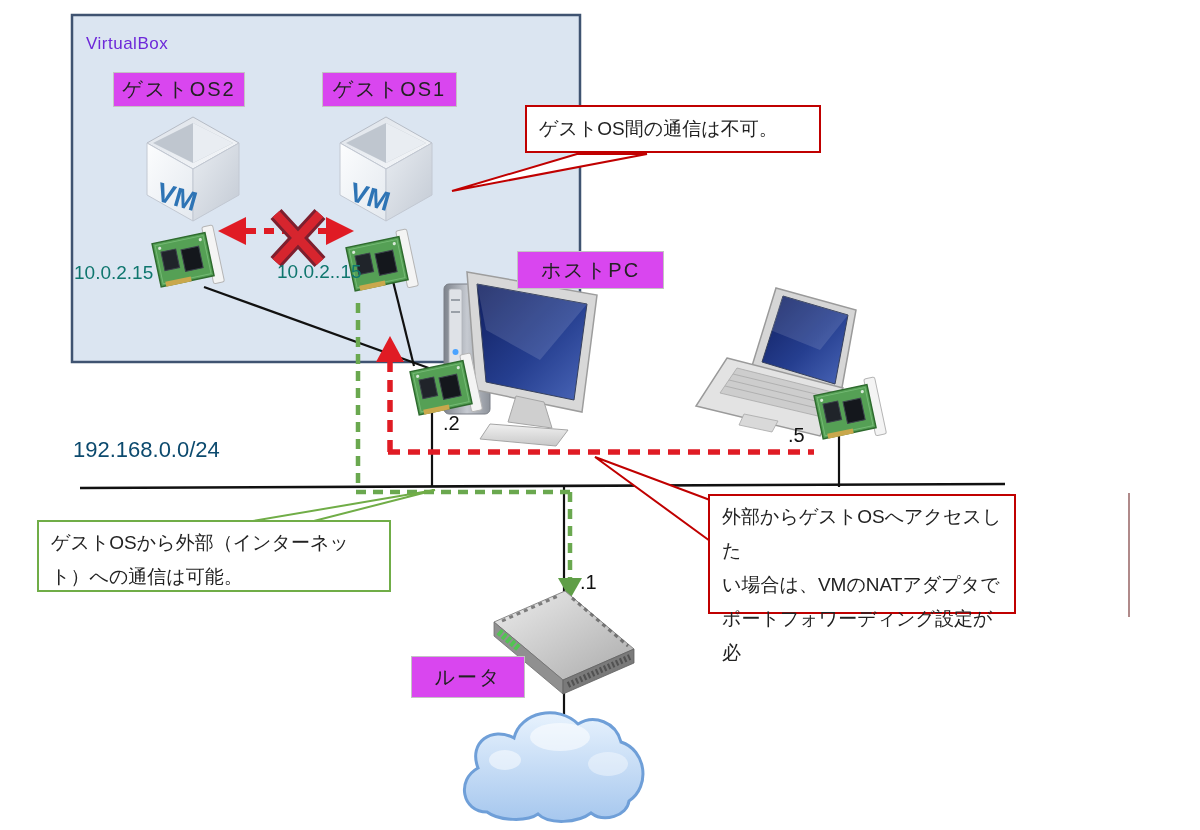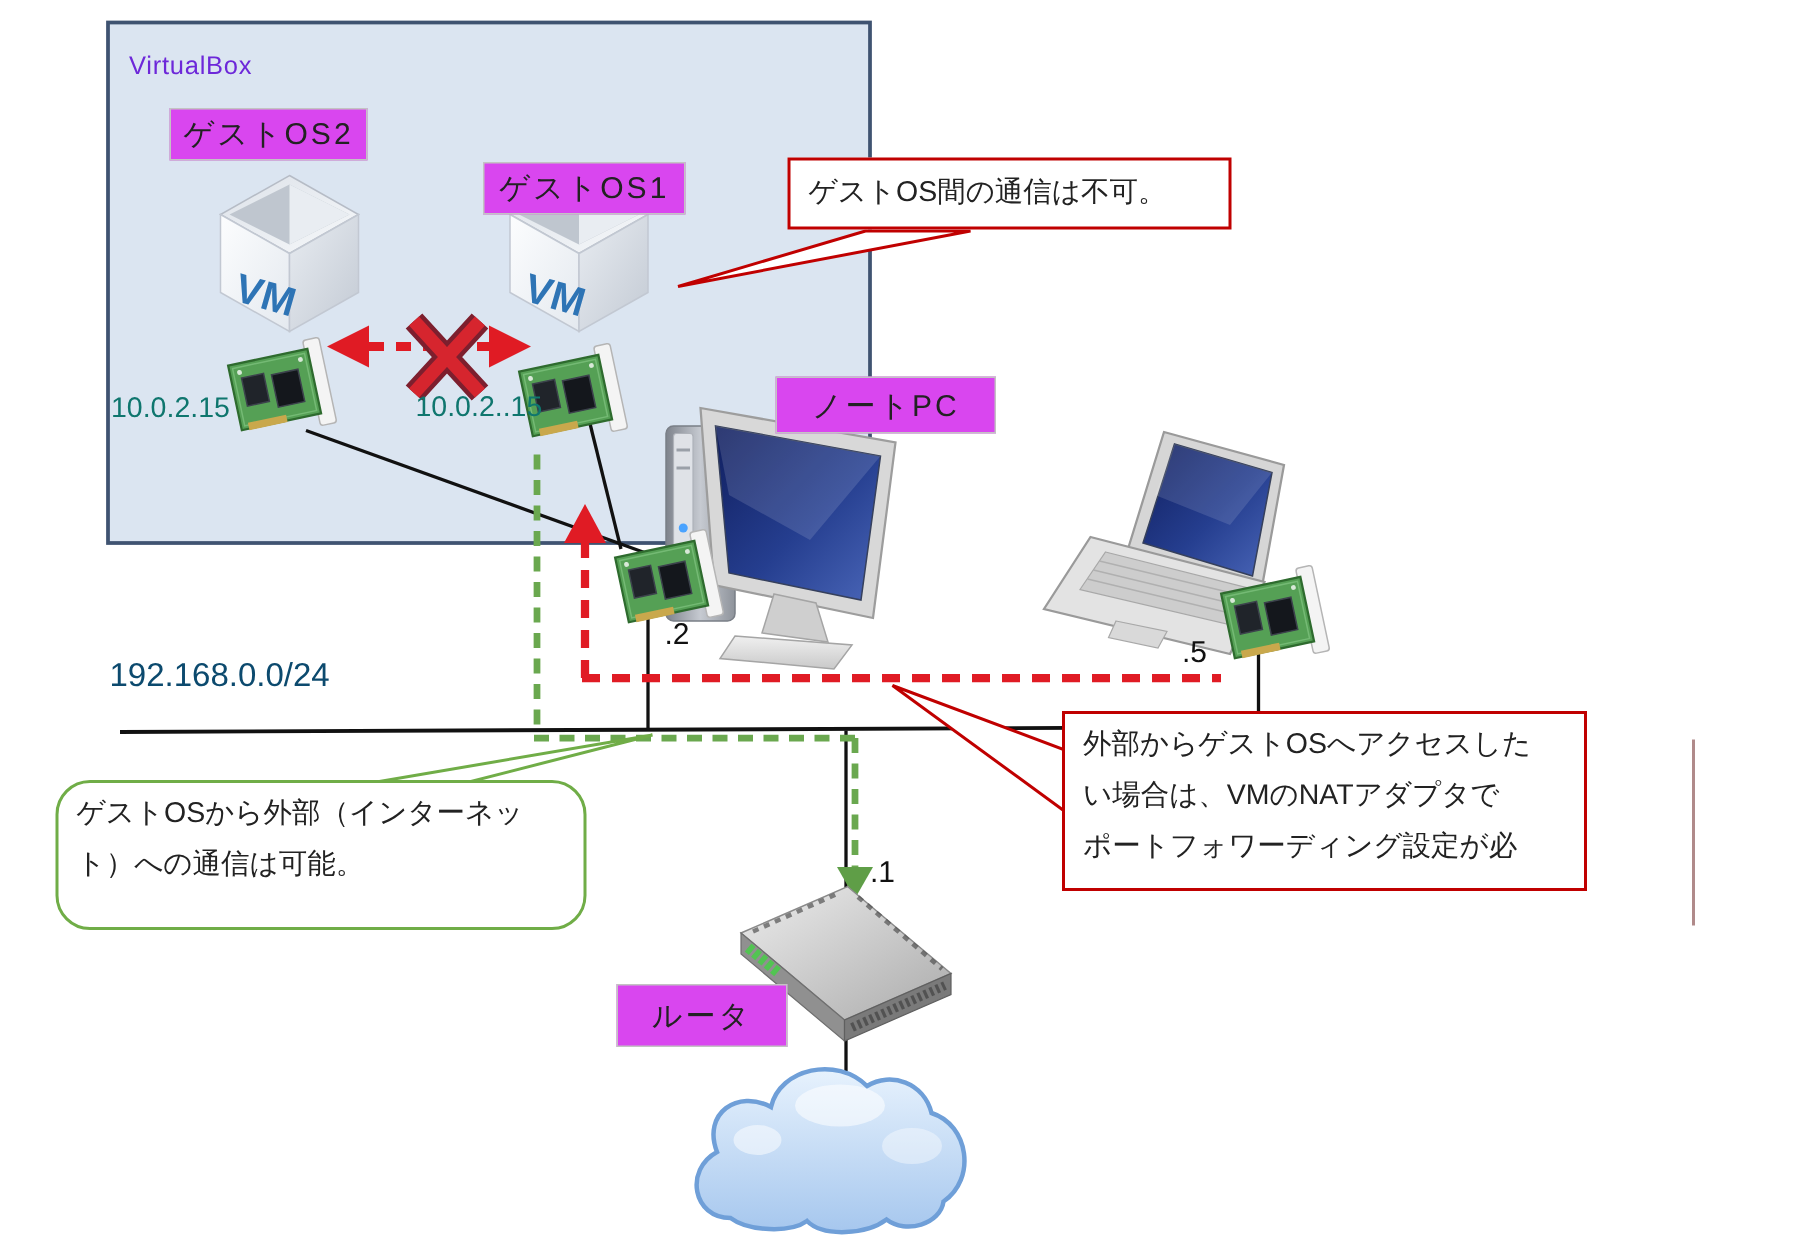--- a/index.html
+++ b/index.html
@@ -185,41 +185,41 @@
     </g>
 
     <polygon points="577,154 452,191 647,154" fill="#ffffff" stroke="#c00000" stroke-width="2"></polygon>
     <polygon points="247,522 435,490 310,522" fill="#ffffff" stroke="#70ad47" stroke-width="2"></polygon>
     <polygon points="710,541 595,457 710,500" fill="#ffffff" stroke="#c00000" stroke-width="2"></polygon>
   </svg>
 
   <div class="lbl plain vb-title" style="left:86px;top:34px;">VirtualBox</div>
 
   <div class="lbl namebox" style="left:113px;top:72px;width:130px;height:33px;">ゲストOS2</div>
-  <div class="lbl namebox" style="left:322px;top:72px;width:133px;height:33px;margin-top:36px;">ゲストOS1</div>
+  <div class="lbl namebox" style="left:322px;top:72px;width:133px;height:33px;">ゲストOS1</div>
 
   <div class="callout red callout-top" style="left:525px;top:105px;width:296px;height:48px;">ゲストOS間の通信は不可。</div>
 
   <div class="lbl plain ip" style="left:74px;top:262px;">10.0.2.15</div>
   <div class="lbl plain ip" style="left:277px;top:261px;">10.0.2..15</div>
 
-  <div class="lbl namebox" style="left:517px;top:251px;width:145px;height:36px;">ノートPC</div>
+  <div class="lbl namebox" style="left:517px;top:251px;width:145px;height:36px;">ホストPC</div>
 
   <div class="lbl plain cidr" style="left:73px;top:437px;">192.168.0.0/24</div>
 
   <div class="lbl plain addr" style="left:443px;top:412px;">.2</div>
   <div class="lbl plain addr" style="left:788px;top:424px;">.5</div>
   <div class="lbl plain addr" style="left:580px;top:571px;">.1</div>
 
   <div class="lbl namebox" style="left:411px;top:656px;width:112px;height:40px;">ルータ</div>
 
-  <div class="callout green" style="left:37px;top:520px;width:354px;height:100px;border-radius:23px;">
+  <div class="callout green" style="left:37px;top:520px;width:354px;height:72px;">
     <div>ゲストOSから外部（インターネッ</div>
     <div>ト）への通信は可能。</div>
   </div>
 
-  <div class="callout red" style="left:708px;top:474px;width:350px;height:120px;">
+  <div class="callout red" style="left:708px;top:494px;width:308px;height:120px;">
     <div>外部からゲストOSへアクセスした</div>
     <div>い場合は、VMのNATアダプタで</div>
     <div>ポートフォワーディング設定が必</div>
   </div>
 
 </div>
 
 </body></html>

